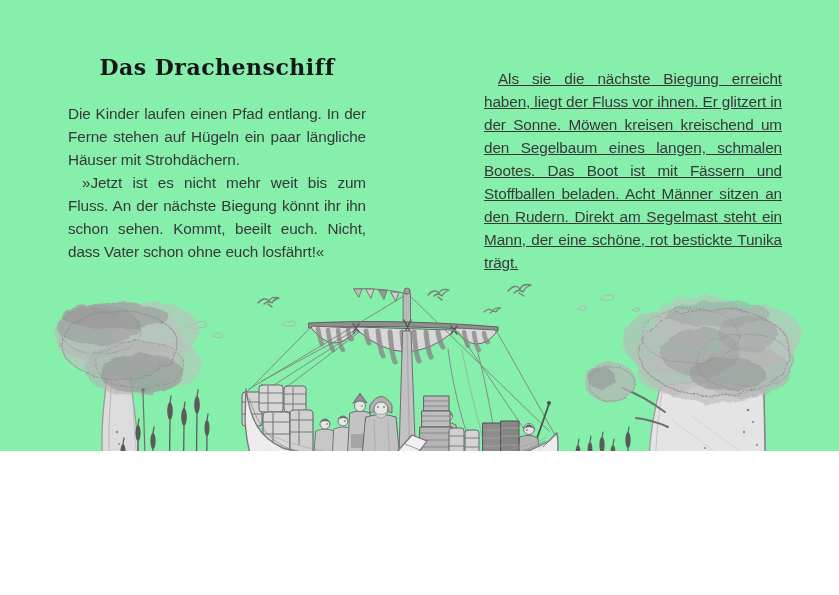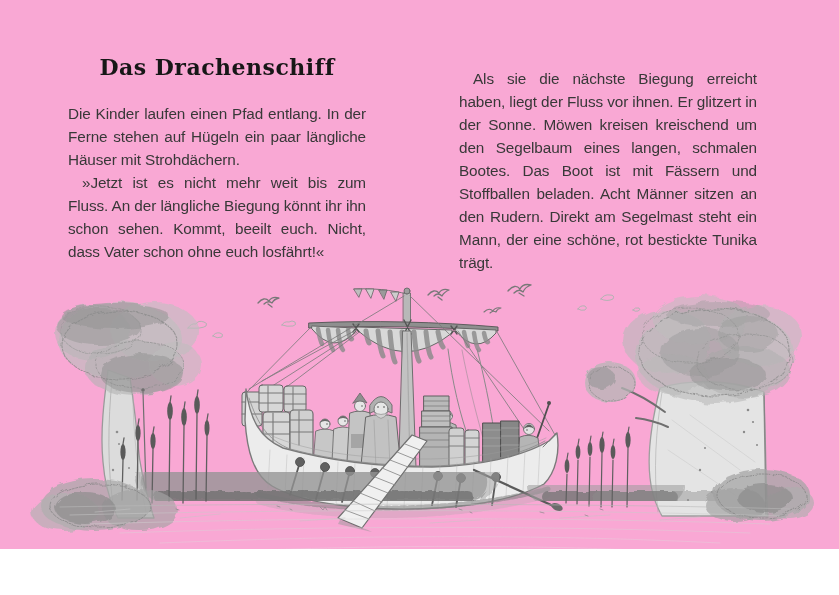--- a/index.html
+++ b/index.html
@@ -1,40 +1,40 @@
 <!DOCTYPE html>
 <html><head>
 <meta charset="utf-8">
 <style>
   html,body{margin:0;padding:0;background:#ffffff;}
-  .page{position:relative;width:839px;height:549px;background:#f9a8d4;overflow:hidden;
+  .page{position:relative;width:839px;height:451px;background:#86efac;overflow:hidden;
         font-family:"Liberation Sans",sans-serif;color:#383838;}
   .title{position:absolute;left:68px;top:54px;width:298px;margin:0;text-align:center;
          font-family:"DejaVu Serif","Liberation Serif",serif;font-weight:700;
          font-size:22px;letter-spacing:.5px;color:#171717;}
   .col{position:absolute;width:298px;font-size:15.3px;line-height:23px;
        text-align:justify;letter-spacing:-0.1px;}
   .col p{margin:0;}
   .col p + p{text-indent:14px;}
   .col-left{left:68px;top:102px;}
-  .col-right{left:459px;top:67px;}
+  .col-right{left:484px;top:67px;text-decoration:underline;}
   .col-right p{text-indent:14px;}
   svg.illu{position:absolute;left:0;top:0;width:839px;height:595px;}
   svg.illu *{stroke-linecap:round;stroke-linejoin:round;}
 </style>
 </head>
 <body>
 
 <div class="page">
 
   <h1 class="title">Das Drachenschiff</h1>
 
   <div class="col col-left">
     <p>Die Kinder laufen einen Pfad entlang. In der Ferne stehen auf Hügeln ein paar längliche Häuser mit Strohdächern.</p>
-    <p>»Jetzt ist es nicht mehr weit bis zum Fluss. An der längliche Biegung könnt ihr ihn schon sehen. Kommt, beeilt euch. Nicht, dass Vater schon ohne euch losfährt!«</p>
+    <p>»Jetzt ist es nicht mehr weit bis zum Fluss. An der nächste Biegung könnt ihr ihn schon sehen. Kommt, beeilt euch. Nicht, dass Vater schon ohne euch losfährt!«</p>
   </div>
 
   <div class="col col-right">
     <p>Als sie die nächste Biegung erreicht haben, liegt der Fluss vor ihnen. Er glitzert in der Sonne. Möwen kreisen kreischend um den Segelbaum eines langen, schmalen Bootes. Das Boot ist mit Fässern und Stoffballen beladen. Acht Männer sitzen an den Rudern. Direkt am Segelmast steht ein Mann, der eine schöne, rot bestickte Tunika trägt.</p>
   </div>
 
   <svg class="illu" viewBox="0 0 839 595" aria-hidden="true">
     <defs>
       <filter id="rough" x="-15%" y="-15%" width="130%" height="130%">
         <feTurbulence type="fractalNoise" baseFrequency="0.06" numOctaves="3" seed="7" result="n"></feTurbulence>

